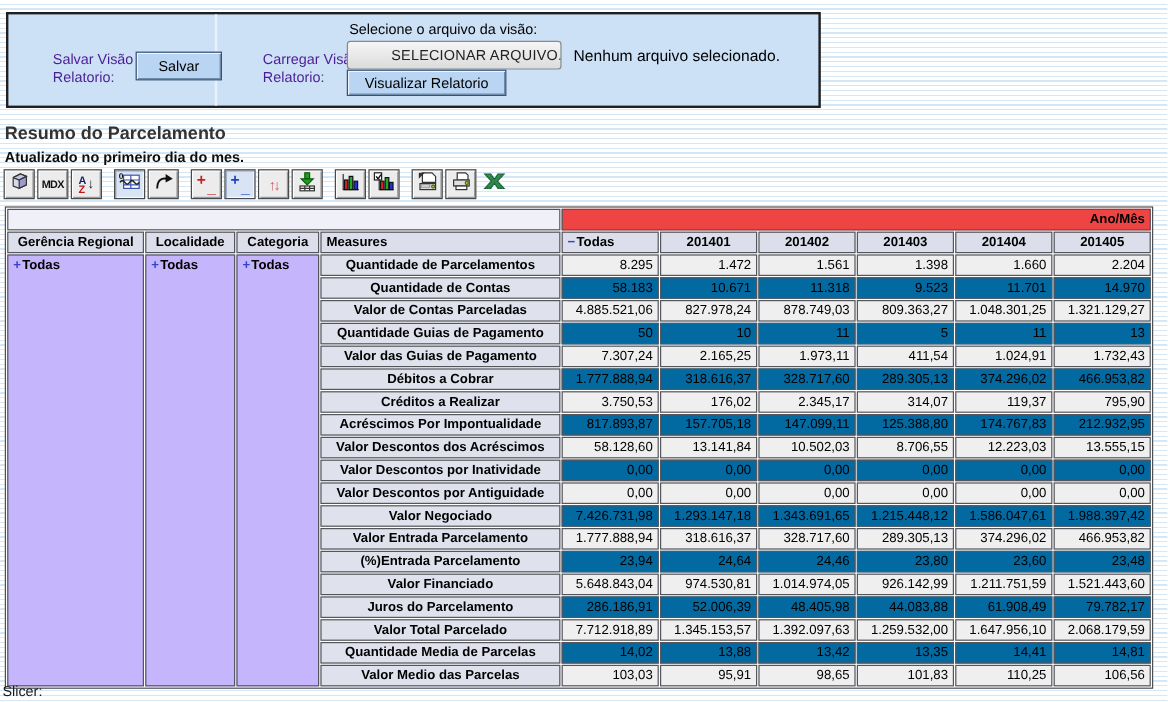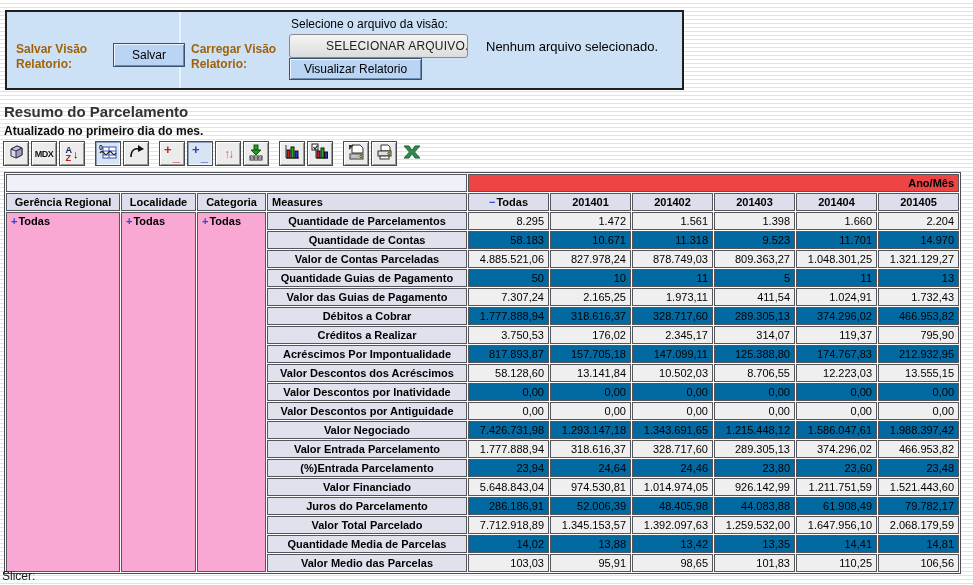--- a/index.html
+++ b/index.html
@@ -15,42 +15,42 @@
 
   
   .top-panel {
     position:absolute; left:5px; top:10px; width:679px; height:80px;
     background:#cde1f6; border:2px solid #1f1f1f; display:flex;
   }
   .panel-left { width:172px; position:relative; }
   .panel-divider { width:2px; background:#e9f2fc; }
   .panel-right { flex:1; position:relative; }
   .panel-lbl {
-    position:absolute; font-size:12px; font-weight:bold; color:#a16207; line-height:15px; width:100px;
+    position:absolute; font-size:12px; font-weight:normal; color:#4c1d95; line-height:15px; width:100px;margin-left:28px;
   }
   .lbl-save { left:9px; top:30px; }
   .lbl-load { left:10px; top:30px; }
   .btn-blue {
     font-family:"Liberation Sans", sans-serif;
     background:#b9d5f3; color:#000; font-size:12px;
     border:1px solid #39536e; cursor:pointer;
     box-shadow: inset 1px 1px 0 #ecf4fd, inset -1px -1px 0 #6d8cab;
   }
   .btn-save { position:absolute; left:106px; top:31px; width:72px; height:24px; }
   .file-col { position:absolute; left:108px; top:3px; }
   .file-prompt { font-size:12px; color:#000; margin:2px 0 3px 2px; }
   .file-row { display:flex; align-items:center; }
   .btn-file {
     font-family:"Liberation Sans", sans-serif;
     width:179px; height:24px; font-size:12px; color:#222; letter-spacing:0.2px;
     background:linear-gradient(to bottom,#f5f5f5,#dcdcdc);
     border:1px solid #8a8a8a; border-radius:3px; cursor:pointer;
     white-space:nowrap; overflow:hidden; text-overflow:clip;padding-left:36px;
   }
-  .file-status { font-size:13px; color:#000; margin-left:18px; }
+  .file-status { font-size:13px; color:#000; margin-left:10px; }
   .btn-view { display:block; width:133px; height:22px; }
 
   
   .title { position:absolute; left:4px; top:103px; font-size:15px; font-weight:bold; color:#333333; }
   .subtitle { position:absolute; left:4px; top:124px; font-size:12px; font-weight:bold; color:#0d0d0d; }
   .slicer { position:absolute; left:2px; top:569px; font-size:12px; color:#1a1a1a; }
 
   
   .toolbar { position:absolute; left:3px; top:141px; display:flex; align-items:flex-start; }
   .tb-group { display:flex; margin-right:8px; }
@@ -82,22 +82,22 @@
   }
   table.pivot td {
     border:1px solid #55565c; font-size:11px; color:#000;
     padding:1px 4px; line-height:14px; overflow:hidden; white-space:nowrap;
   }
   td.corner { background:#f0f1f8; }
   td.dimhdr { background:#ef4444; font-weight:bold; text-align:right; line-height:15px; }
   td.axishdr { background:#dcdfeb; font-weight:bold; text-align:center; line-height:15px; }
   td.axishdr.meas { text-align:left; }
   td.colhdr { background:#dcdfeb; font-weight:bold; text-align:center; line-height:15px; }
-  td.colhdr.first { text-align:center; }
-  td.member { background:#f9a8d4; font-weight:bold; vertical-align:top; text-align:left; }
+  td.colhdr.first { text-align:left; }
+  td.member { background:#c4b5fd; font-weight:bold; vertical-align:top; text-align:left; }
   td.measure { background:#dfe1ec; font-weight:bold; text-align:center; }
   td.val { text-align:right; }
   td.val.odd { background:#efefef; }
   td.val.even { background:#0369a1; }
   .expand { color:#3344cc; font-weight:bold; margin-right:1px; cursor:pointer; }
 </style>
 </head>
 <body>
 
 <div class="page">

